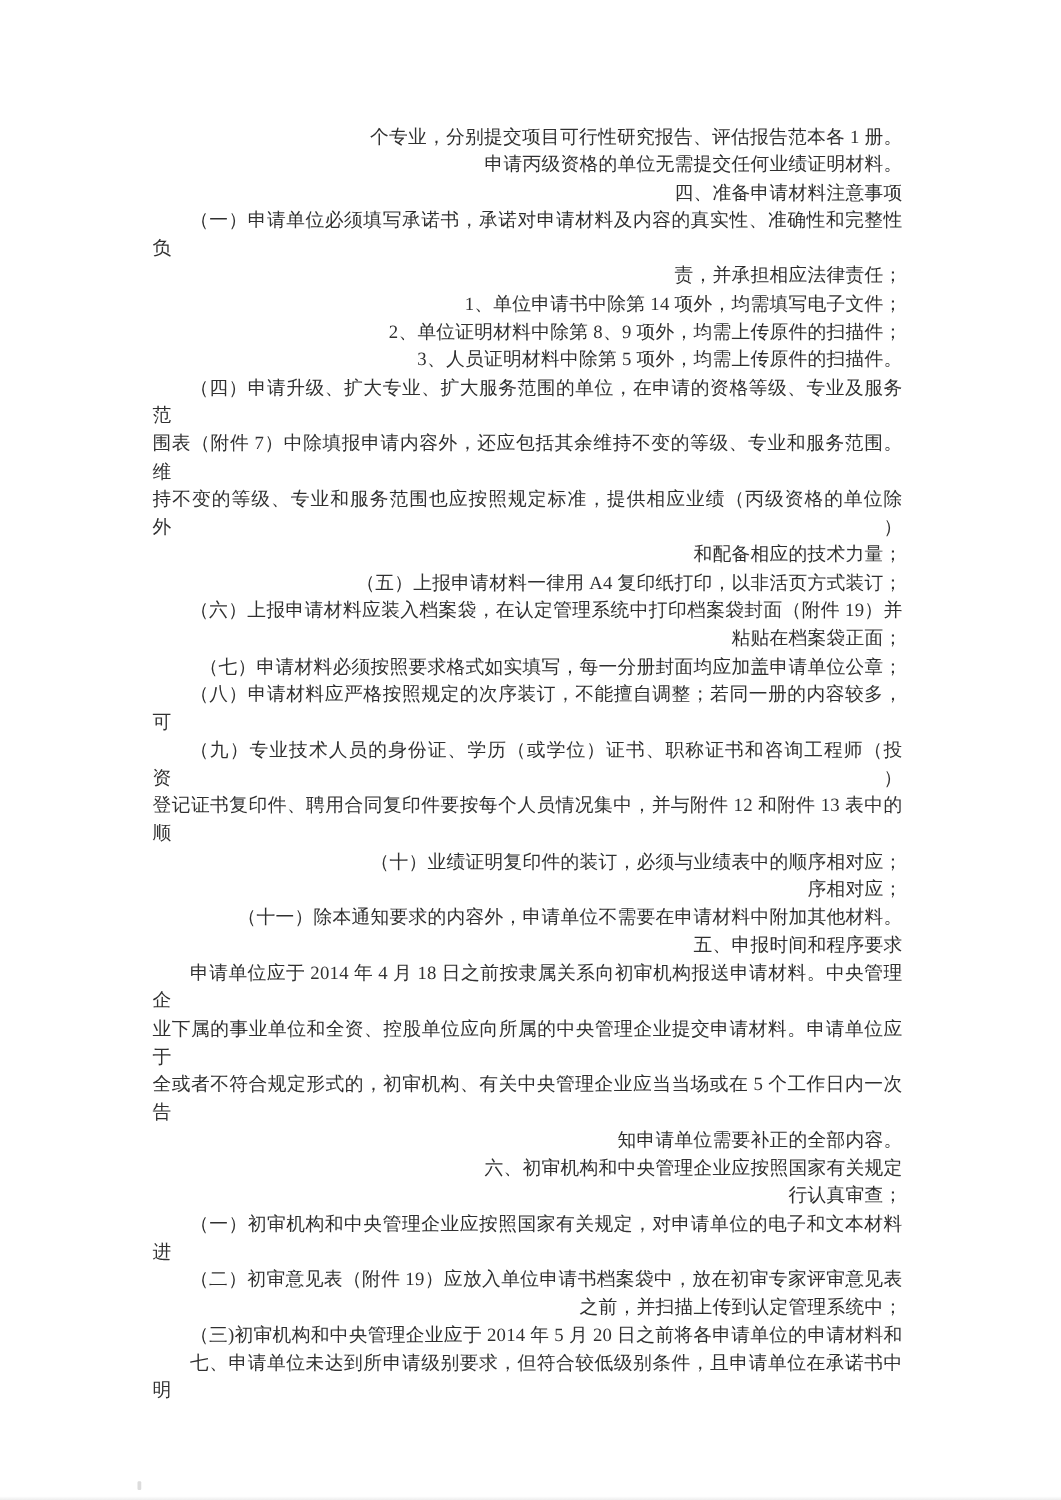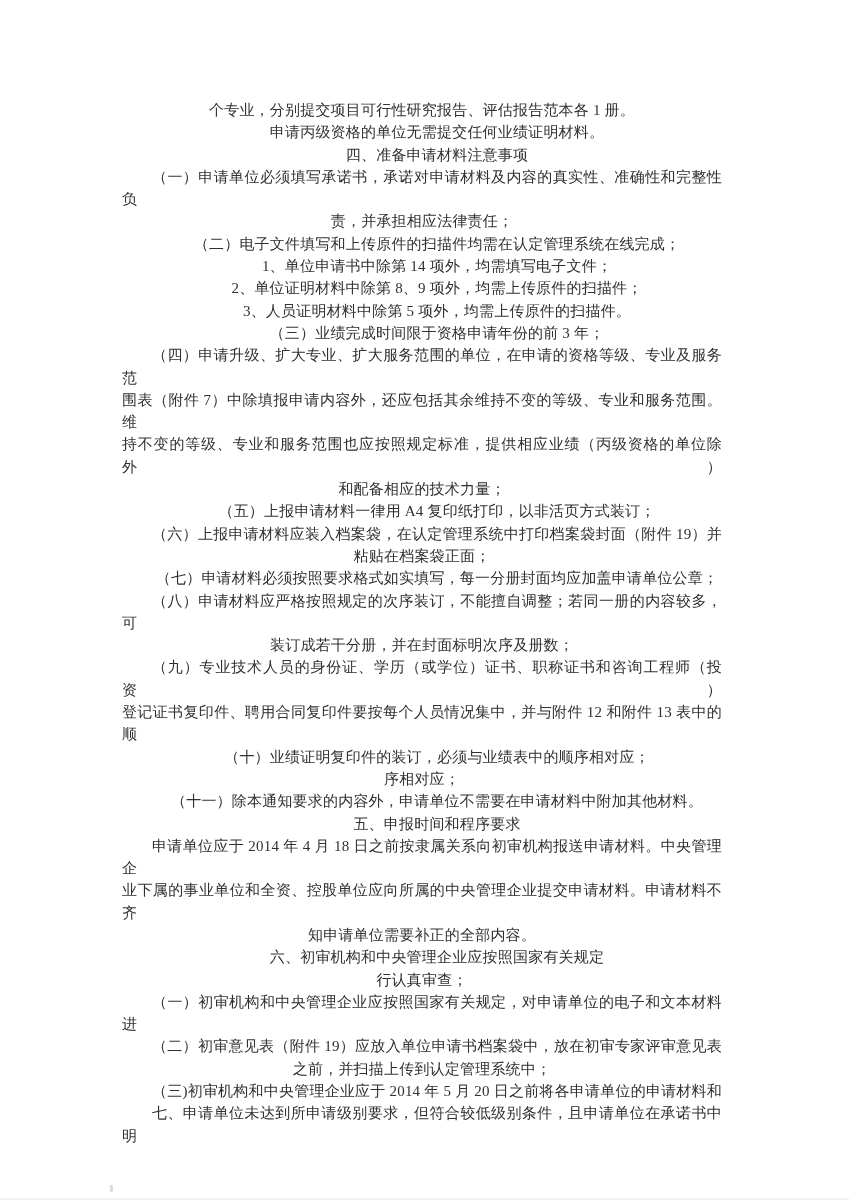--- a/index.html
+++ b/index.html
@@ -21,21 +21,21 @@
     top: 99px;
     width: 600px;
     font-size: 15px;
     line-height: 22.3px;
     color: #303030;
     letter-spacing: 0.2px;
     text-rendering: optimizeLegibility;
   }
   .line {
     white-space: normal;
-    text-align: center;
+    text-align: right;
   }
   .line.indent {
     text-indent: 2em;
   }
   
   .line.fill {
     text-align: justify;
     text-align-last: justify;
     text-justify: inter-character;
   }
@@ -60,43 +60,41 @@
 </head>
 <body>
 
 <div class="page">
   <div class="doc">
       <div class="line">个专业，分别提交项目可行性研究报告、评估报告范本各 1 册。</div>
       <div class="line indent">申请丙级资格的单位无需提交任何业绩证明材料。</div>
       <div class="line indent">四、准备申请材料注意事项</div>
       <div class="line indent fill">（一）申请单位必须填写承诺书，承诺对申请材料及内容的真实性、准确性和完整性负</div>
       <div class="line">责，并承担相应法律责任；</div>
-      <div class="line indent">（二）电子文件填写和上传原件的扫描件均需在认定管理系统在线完成；</div>
       <div class="line indent">1、单位申请书中除第 14 项外，均需填写电子文件；</div>
       <div class="line indent">2、单位证明材料中除第 8、9 项外，均需上传原件的扫描件；</div>
       <div class="line indent">3、人员证明材料中除第 5 项外，均需上传原件的扫描件。</div>
-      <div class="line indent">（三）业绩完成时间限于资格申请年份的前 3 年；</div>
       <div class="line indent fill">（四）申请升级、扩大专业、扩大服务范围的单位，在申请的资格等级、专业及服务范</div>
       <div class="line fill">围表（附件 7）中除填报申请内容外，还应包括其余维持不变的等级、专业和服务范围。维</div>
       <div class="line fill">持不变的等级、专业和服务范围也应按照规定标准，提供相应业绩（丙级资格的单位除外）</div>
       <div class="line">和配备相应的技术力量；</div>
       <div class="line indent">（五）上报申请材料一律用 A4 复印纸打印，以非活页方式装订；</div>
       <div class="line indent fill">（六）上报申请材料应装入档案袋，在认定管理系统中打印档案袋封面（附件 19）并</div>
       <div class="line">粘贴在档案袋正面；</div>
       <div class="line indent">（七）申请材料必须按照要求格式如实填写，每一分册封面均应加盖申请单位公章；</div>
       <div class="line indent fill">（八）申请材料应严格按照规定的次序装订，不能擅自调整；若同一册的内容较多，可</div>
-      <div class="line">装订成若干分册，并在封面标明次序及册数；</div>
       <div class="line indent fill">（九）专业技术人员的身份证、学历（或学位）证书、职称证书和咨询工程师（投资）</div>
       <div class="line fill">登记证书复印件、聘用合同复印件要按每个人员情况集中，并与附件 12 和附件 13 表中的顺</div>
       <div class="line indent">（十）业绩证明复印件的装订，必须与业绩表中的顺序相对应；</div>
       <div class="line">序相对应；</div>
       <div class="line indent">（十一）除本通知要求的内容外，申请单位不需要在申请材料中附加其他材料。</div>
       <div class="line indent">五、申报时间和程序要求</div>
       <div class="line indent fill">申请单位应于 2014 年 4 月 18 日之前按隶属关系向初审机构报送申请材料。中央管理企</div>
-      <div class="line fill">业下属的事业单位和全资、控股单位应向所属的中央管理企业提交申请材料。申请材料不齐</div>
+      <div class="line fill">业下属的事业单位和全资、控股单位应向所属的中央管理企业提交申请材料。申请单位应于</div>
+      <div class="line fill">全或者不符合规定形式的，初审机构、有关中央管理企业应当当场或在 5 个工作日内一次告</div>
       <div class="line">知申请单位需要补正的全部内容。</div>
       <div class="line indent">六、初审机构和中央管理企业应按照国家有关规定</div>
       <div class="line">行认真审查；</div>
       <div class="line indent fill">（一）初审机构和中央管理企业应按照国家有关规定，对申请单位的电子和文本材料进</div>
       <div class="line indent fill">（二）初审意见表（附件 19）应放入单位申请书档案袋中，放在初审专家评审意见表</div>
       <div class="line">之前，并扫描上传到认定管理系统中；</div>
       <div class="line indent fill">（三)初审机构和中央管理企业应于 2014 年 5 月 20 日之前将各申请单位的申请材料和</div>
       <div class="line indent fill">七、申请单位未达到所申请级别要求，但符合较低级别条件，且申请单位在承诺书中明</div>
     </div>
   <div class="scan-speck"></div>

